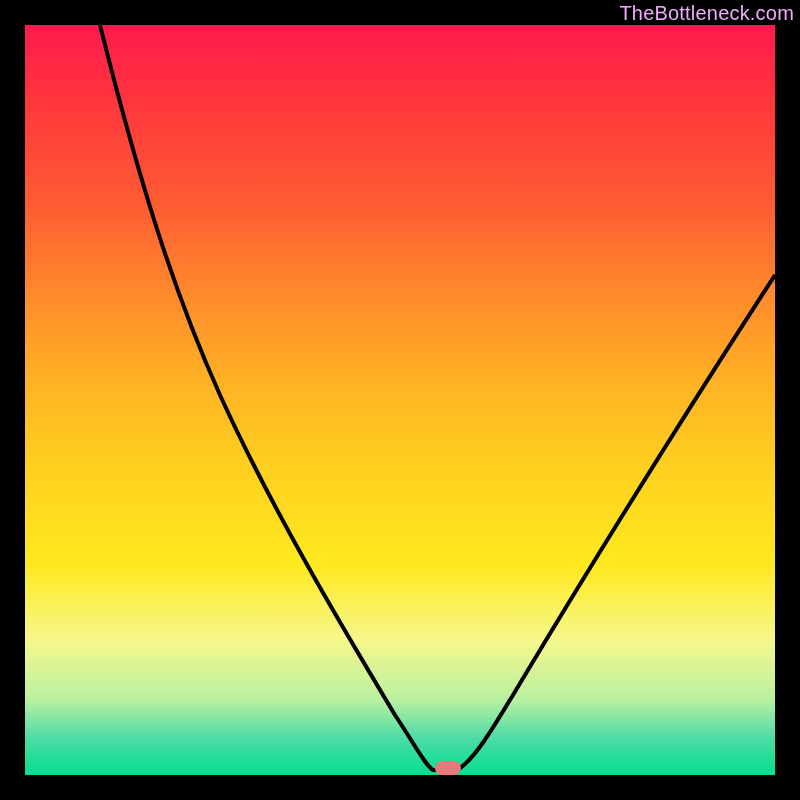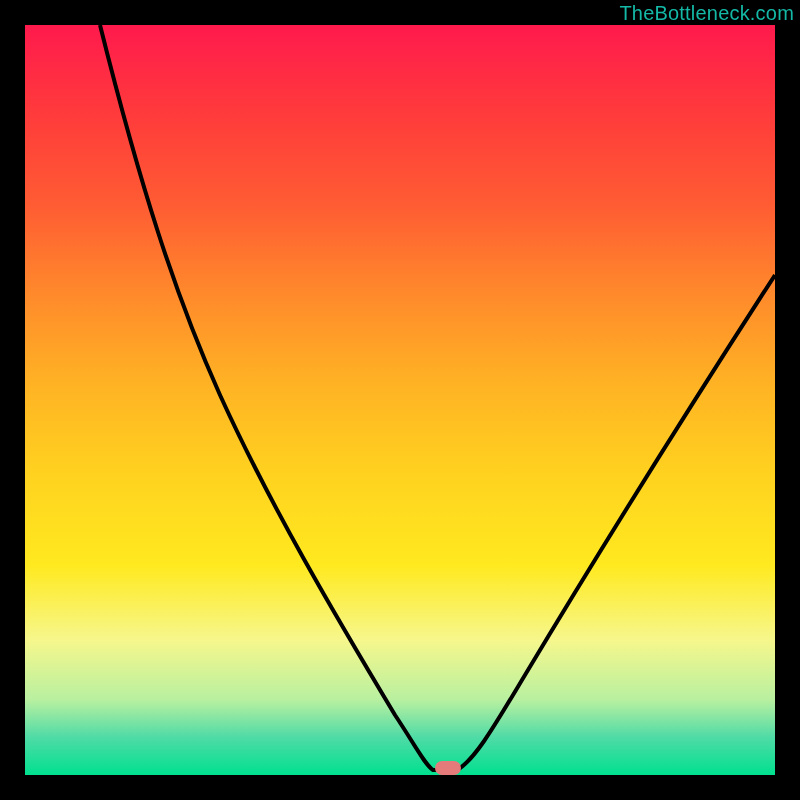--- a/index.html
+++ b/index.html
@@ -37,21 +37,21 @@
       #4fdba6 95%,
       #00e08f 100%
     );
   }
   .watermark {
     position: absolute;
     right: 6px;
     top: 2px;
     font-family: Arial, Helvetica, sans-serif;
     font-size: 20px;
-    color: #14b8a6;
+    color: #f0abfc;
     letter-spacing: 0.2px;
     user-select: none;
   }
   svg.curves {
     position: absolute;
     left: 0;
     top: 0;
     width: 750px;
     height: 750px;
   }

